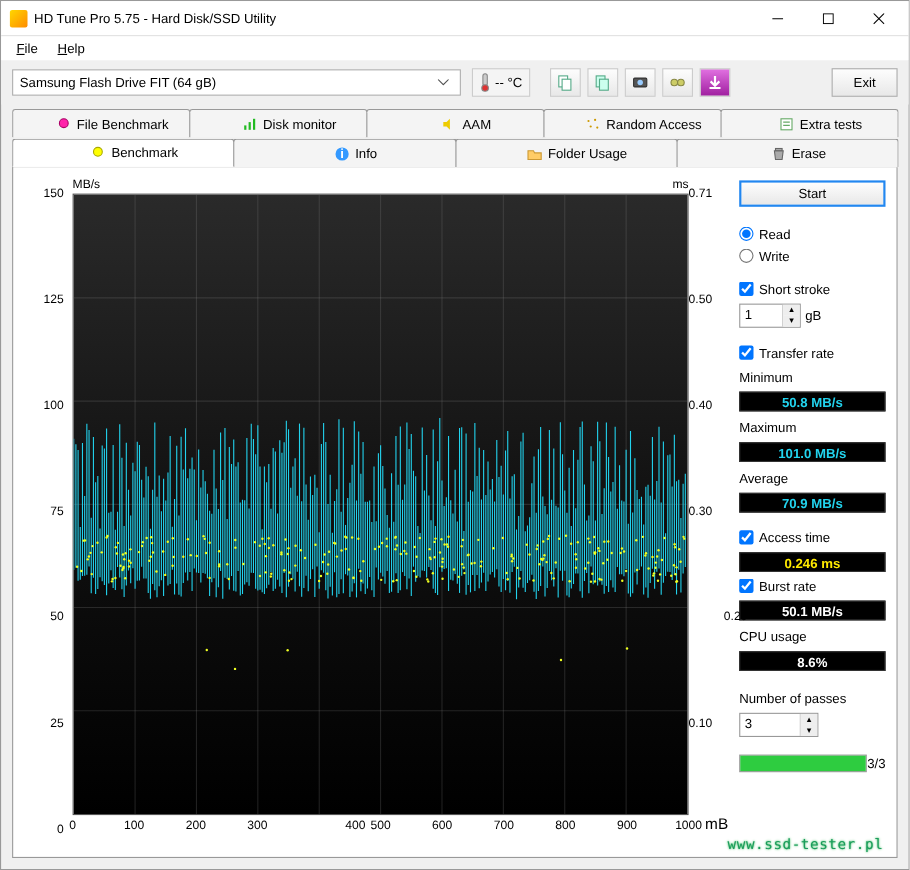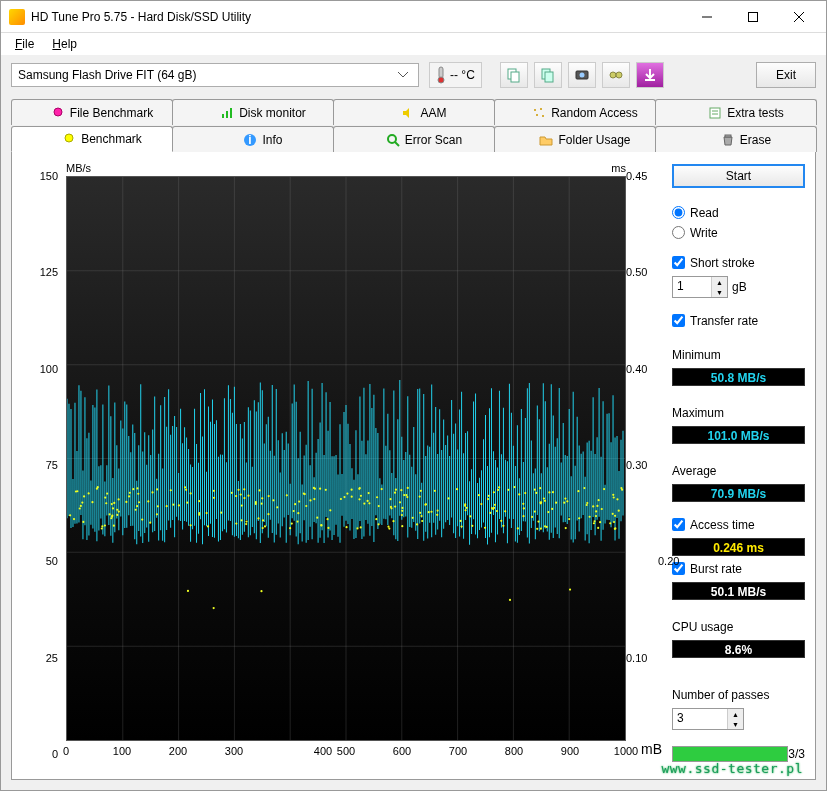--- a/index.html
+++ b/index.html
@@ -51,21 +51,21 @@
 
 .sidepanel { flex: 1; display: flex; flex-direction: column; gap: 6px; padding-top: 2px; }
 .startbtn { height: 24px; border: 2px solid #2287f0; background: linear-gradient(#fdfdfd,#e8e8e8); }
 .radio-row, .check-row { display: flex; align-items: flex-start; gap: 5px; font-size: 12px; }
 .radio-row input, .check-row input { width: 13px; height: 13px; }
 .spinrow { display: flex; align-items: center; gap: 4px; }
 .spinbox { width: 56px; height: 22px; border: 1px solid #999; background: #fff; display: flex; }
 .spinbox .spinval { flex:1; padding: 2px 4px; }
 .spinbox .spinbtns { width: 16px; display:flex; flex-direction:column; border-left:1px solid #ccc; }
 .spinbox .spinbtns div { flex:1; display:flex; align-items:center; justify-content:center; font-size:7px; background:#eee; }
-.statlabel { font-size: 12px; margin-top: 14px; }
+.statlabel { font-size: 12px; margin-top: 2px; }
 .statval { height: 18px; background: #000; text-align: center; font-weight: bold; font-size: 12px; line-height: 18px; border: 1px solid #333; }
 .statval.cyan { color: #22d3ee; }
 .statval.yellow { color: #ffea00; }
 .statval.white { color: #fff; }
 .progressrow { display: flex; align-items: center; gap: 0; }
 .progressbar { flex: 1; height: 16px; border: 1px solid #999; background: #e8e8e8; position: relative; }
 .progressbar .fill { position: absolute; left: 0; top: 0; bottom: 0; width: 100%; background: #2ecc40; }
 .watermark { position: absolute; bottom: 3px; right: 12px; font-family: monospace; font-size: 13px; color: #1b9b5c; text-shadow: 0 0 2px #0a3; z-index: 50; letter-spacing: 0.5px; }
 
 #chartsvg { width: 100%; height: 100%; display: block; }
@@ -202,27 +202,20 @@
         </div>
       <div class="tab">
           <svg class="ticon" viewBox="0 0 14 14">
             <circle cx="7" cy="7" r="6" fill="#39f"></circle>
             <text x="7" y="11" text-anchor="middle" fill="#fff" font-size="10" font-weight="bold">i</text>
           </svg>
           <span>Info</span>
         </div>
       <div class="tab">
           <svg class="ticon" viewBox="0 0 14 14">
-            <circle cx="6" cy="6" r="4" fill="none" stroke="#2a2" stroke-width="2"></circle>
-            <line x1="9" y1="9" x2="13" y2="13" stroke="#2a2" stroke-width="2"></line>
-          </svg>
-          <span>Error Scan</span>
-        </div>
-      <div class="tab">
-          <svg class="ticon" viewBox="0 0 14 14">
             <path d="M1 4 h5 l1 2 h6 v6 h-12 z" fill="#fc6" stroke="#c93"></path>
           </svg>
           <span>Folder Usage</span>
         </div>
       <div class="tab">
           <svg class="ticon" viewBox="0 0 14 14">
             <path d="M3 4 h8 l-1 8 h-6 z" fill="#aaa" stroke="#666"></path>
             <rect x="4" y="2" width="6" height="2" fill="#aaa" stroke="#666"></rect>
           </svg>
           <span>Erase</span>
@@ -242,21 +235,21 @@
             <div class="ylabel" style="top: 200.667px;">100</div>
             <div class="ylabel" style="top: 104.333px;">125</div>
             <div class="ylabel" style="top: 8px;">150</div>
           </div>
         <div class="chartaxis-right" id="yaxis-right">
             <div class="ylabel" style="top: 489.667px;">0.10</div>
             <div class="ylabel" style="top: 393.333px; margin-left: 32px;">0.20</div>
             <div class="ylabel" style="top: 297px;">0.30</div>
             <div class="ylabel" style="top: 200.667px;">0.40</div>
             <div class="ylabel" style="top: 104.333px;">0.50</div>
-            <div class="ylabel" style="top: 8px;">0.45</div>
+            <div class="ylabel" style="top: 8px;">0.71</div>
           </div>
         <div class="chartplot">
           <svg id="chartsvg" viewBox="0 0 560 560" preserveAspectRatio="none">
               <line x1="0" y1="93.33333333333333" x2="560" y2="93.33333333333333" stroke="rgba(130,130,130,0.25)"></line>
               <line x1="0" y1="186.66666666666666" x2="560" y2="186.66666666666666" stroke="rgba(130,130,130,0.25)"></line>
               <line x1="0" y1="280" x2="560" y2="280" stroke="rgba(130,130,130,0.25)"></line>
               <line x1="0" y1="373.3333333333333" x2="560" y2="373.3333333333333" stroke="rgba(130,130,130,0.25)"></line>
               <line x1="0" y1="466.6666666666667" x2="560" y2="466.6666666666667" stroke="rgba(130,130,130,0.25)"></line>
               <line x1="56" y1="0" x2="56" y2="560" stroke="rgba(130,130,130,0.25)"></line>
               <line x1="112" y1="0" x2="112" y2="560" stroke="rgba(130,130,130,0.25)"></line>

